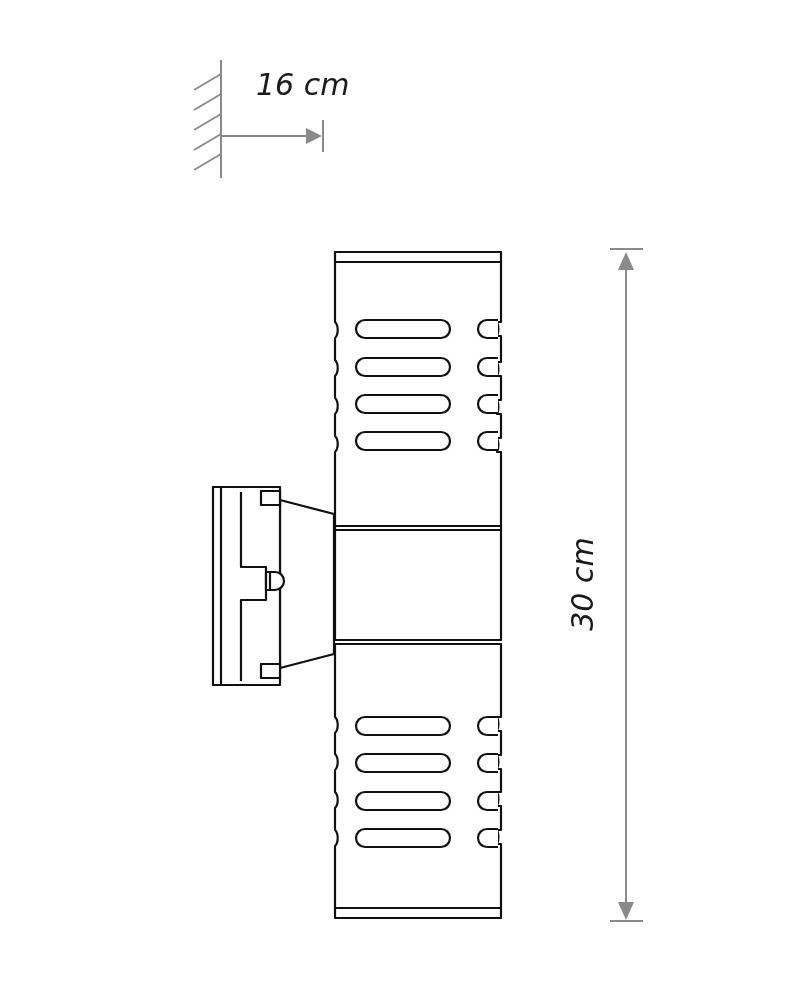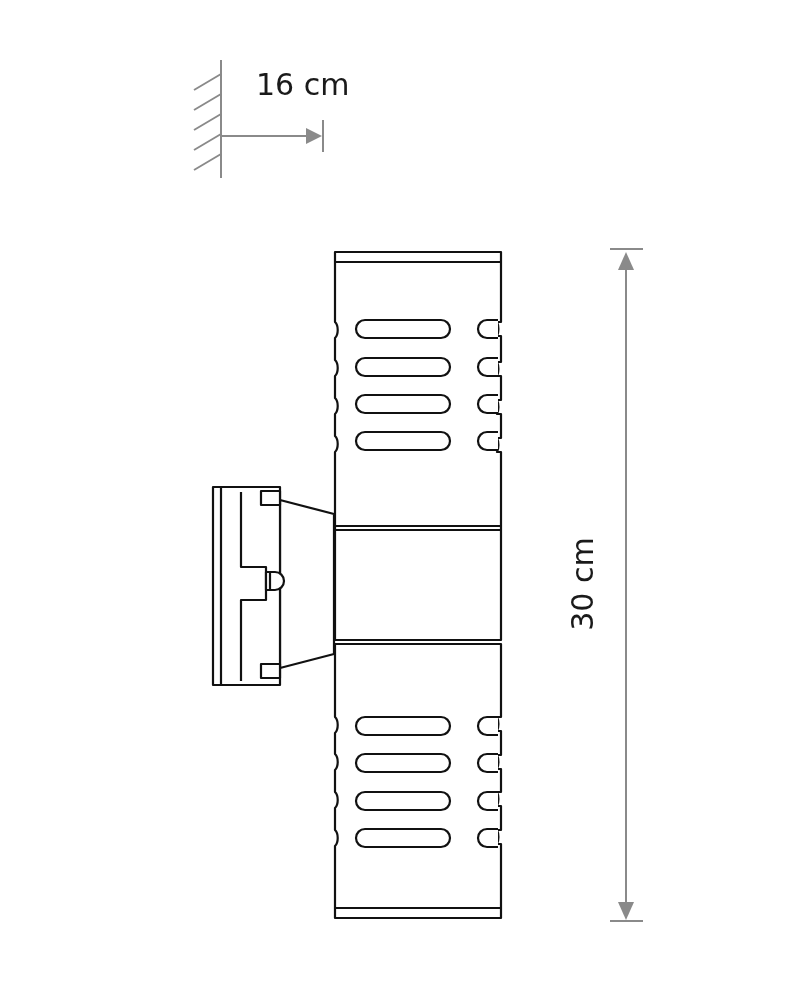--- a/index.html
+++ b/index.html
@@ -1,17 +1,17 @@
 <!DOCTYPE html>
 <html><head>
 <meta charset="utf-8">
 <style>
   html,body{margin:0;padding:0;background:#ffffff;}
   body{width:800px;height:1000px;position:relative;overflow:hidden;font-family:"DejaVu Sans",sans-serif;}
-  #stage{position:absolute;left:0;top:0;width:800px;height:991px;}
+  #stage{position:absolute;left:0;top:0;width:800px;height:991px;font-style:italic;}
   .label{position:absolute;color:#1a1a1a;font-family:"DejaVu Sans",sans-serif;font-size:30px;line-height:1;white-space:nowrap;}
   #depth-label{left:256px;top:70px;}
   #height-label{left:568px;top:584px;transform-origin:0 0;transform:rotate(-90deg) translate(-50%,0);}
 </style>
 </head>
 <body>
 
 <div id="stage">
   <svg width="800" height="1000" viewBox="0 0 800 1000" xmlns="http://www.w3.org/2000/svg">
 

